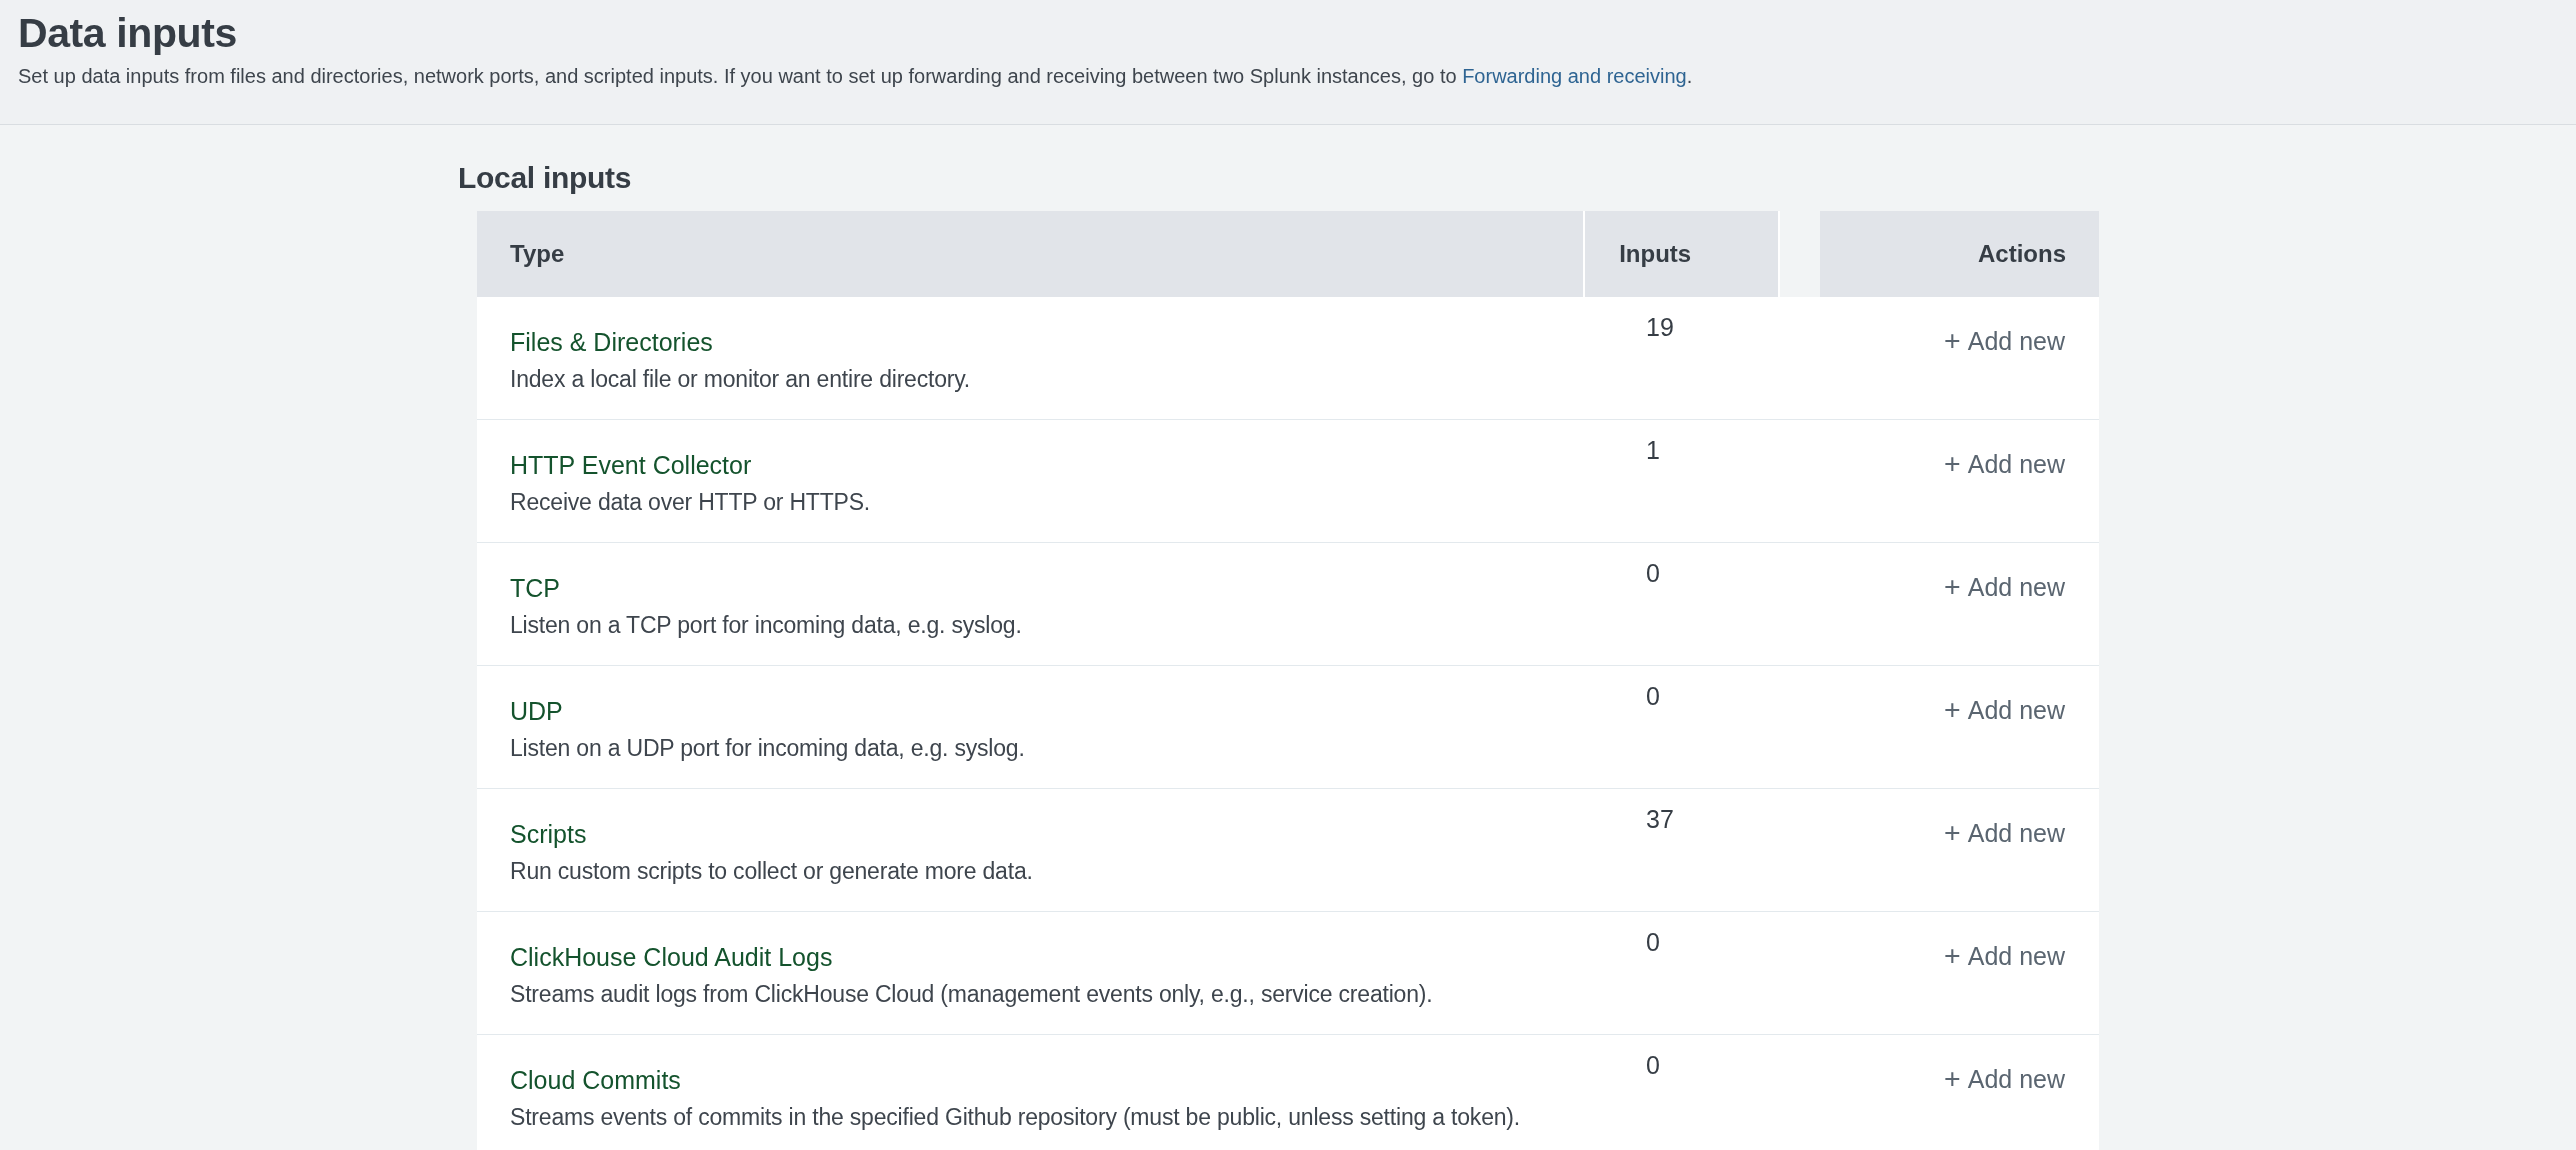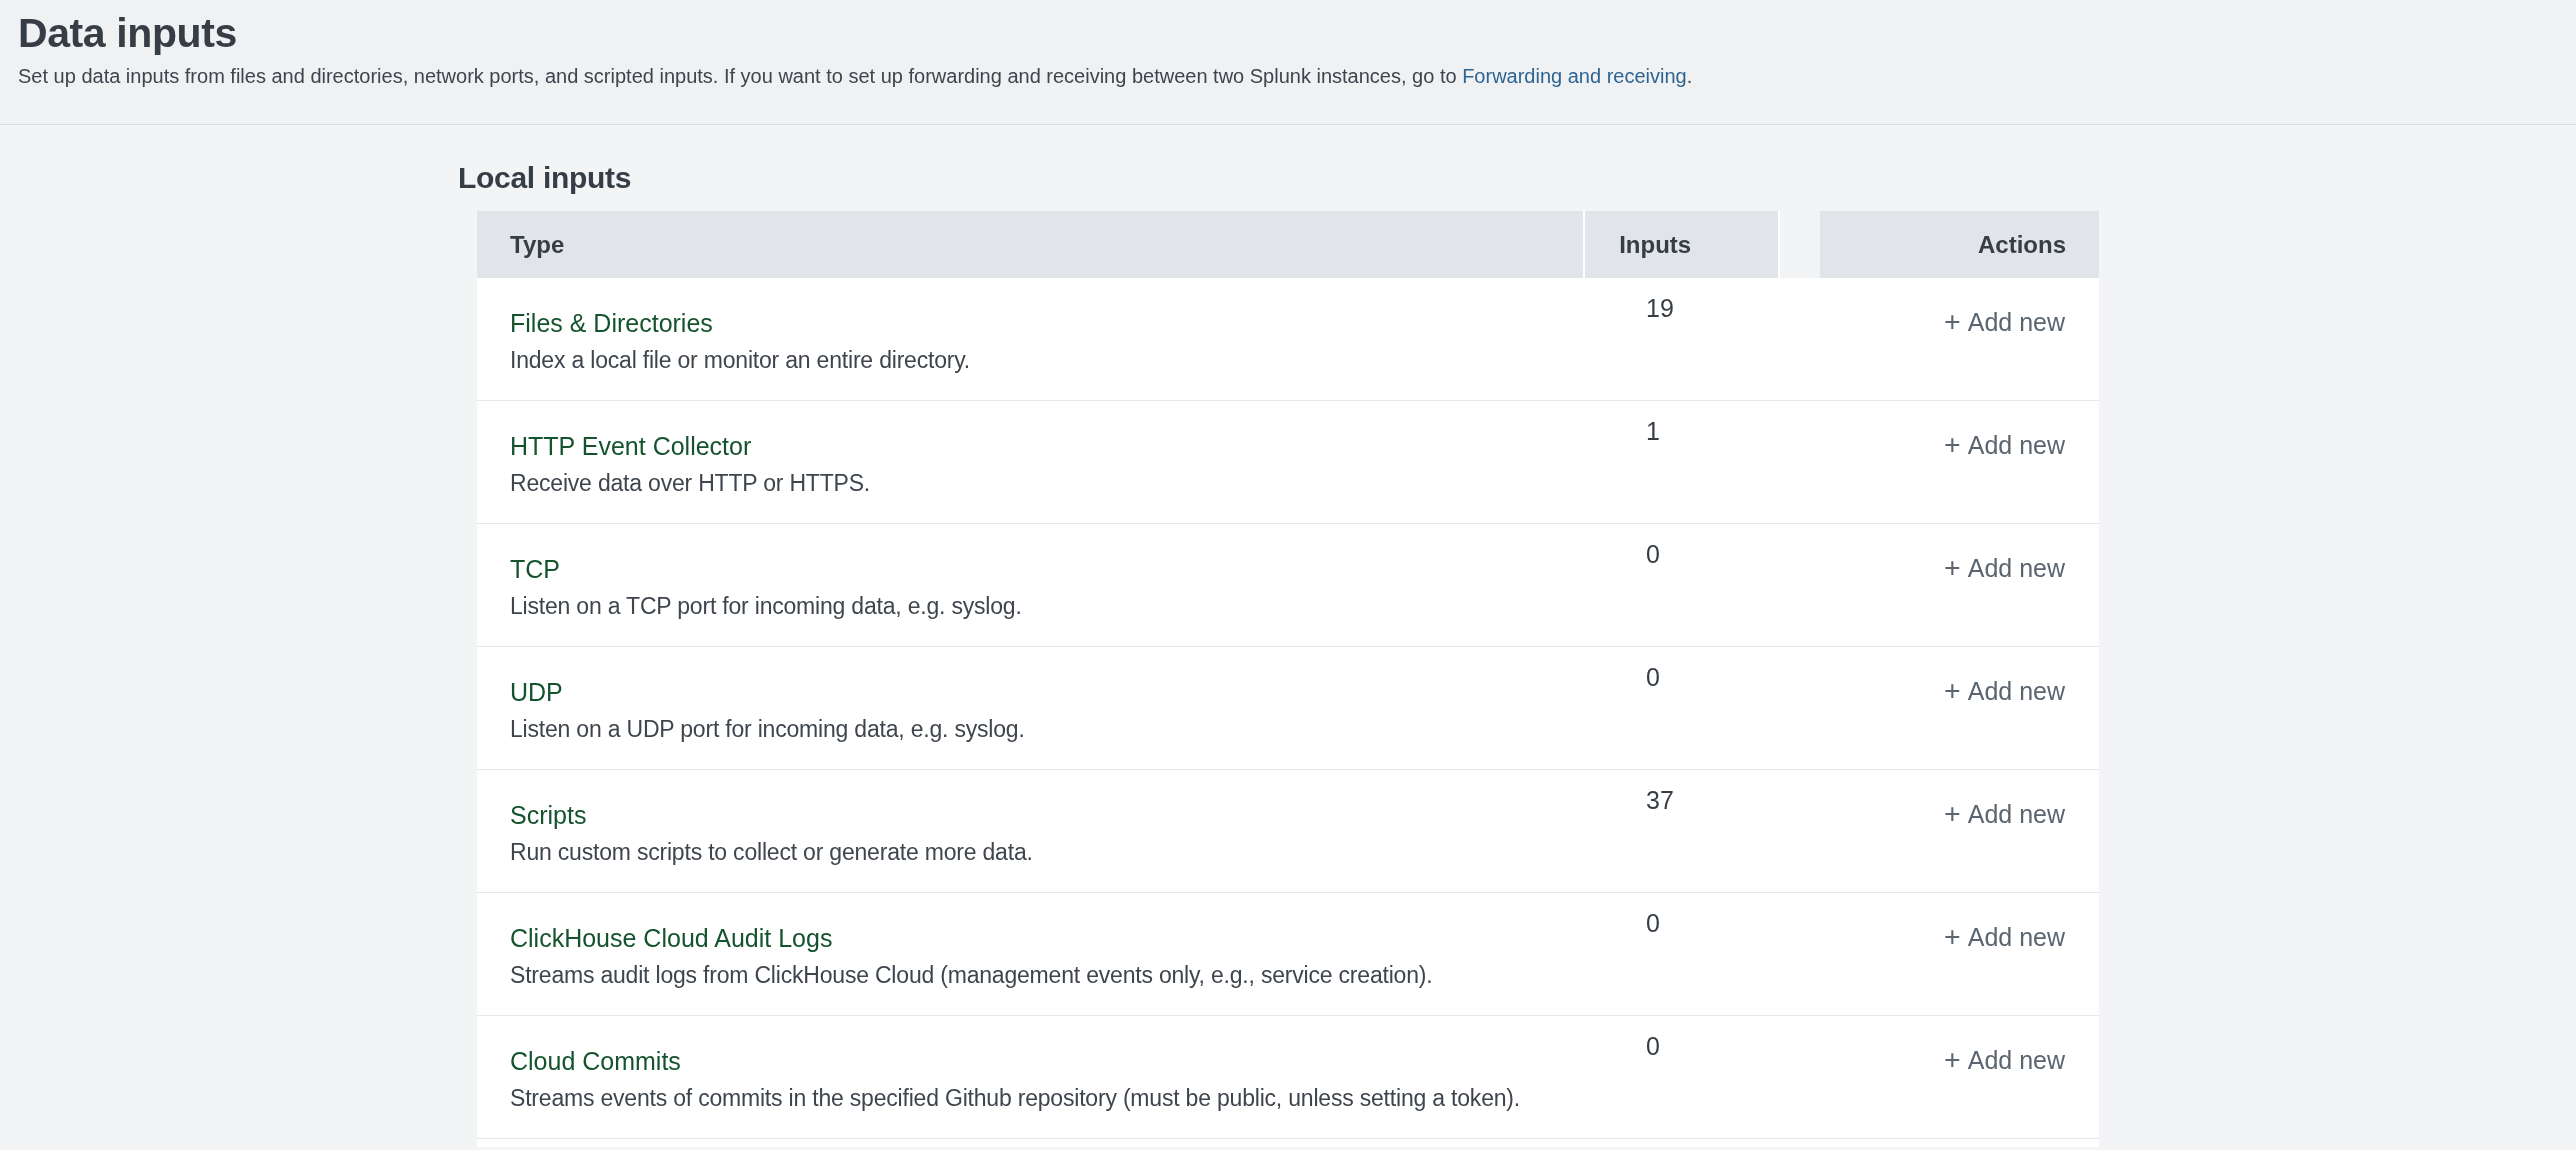--- a/index.html
+++ b/index.html
@@ -31,21 +31,21 @@
 
   
   .section-heading {
     margin:35px 0 0 458px;
     font-size:30px; line-height:35px; font-weight:bold;
     color:#363d45; letter-spacing:-0.3px;
   }
   .inputs-table { margin:16.4px 0 0 477px; width:1622px; }
 
   
-  .thead { display:flex; height:67px; }
+  .thead { display:flex; height:86px; }
   .th {
     background:#e1e4e9; display:flex; align-items:center;
     font-size:24px; font-weight:bold; color:#363d45;
   }
   .th-type    { width:1135px; padding-left:33px; border-right:2.6px solid #ffffff; }
   .th-inputs  { width:199px;  padding-left:34px; border-right:2.6px solid #ffffff; }
   .th-actions { width:285px;  justify-content:flex-end; padding-right:33px;margin-left:40px; }
 
   
   .tr {

